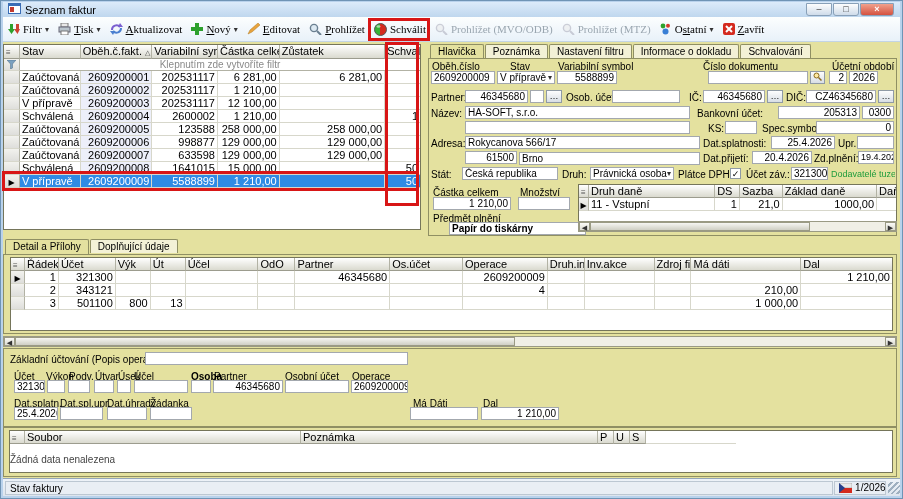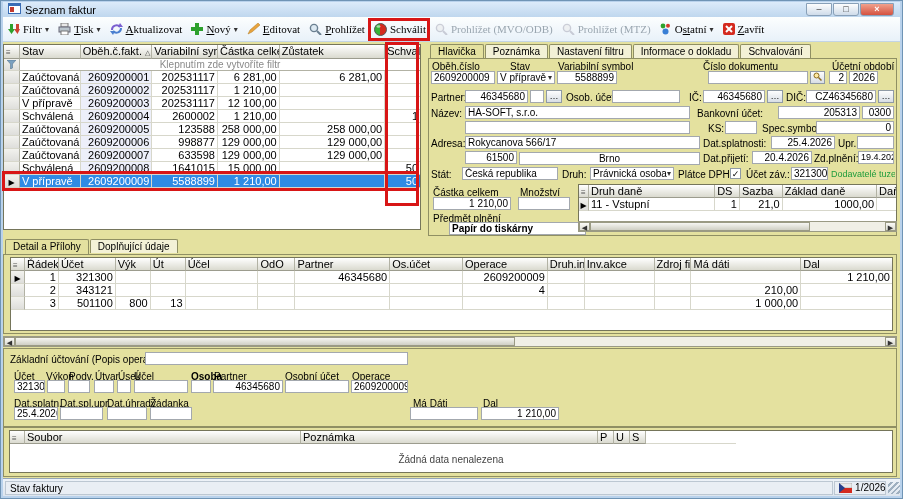--- a/index.html
+++ b/index.html
@@ -67,21 +67,21 @@
   .selc .caret{ font-size:8px; color:#333; }
   .green { color:#1f9c3c; }
   .cbx { position:absolute; width:11px; height:11px; background:#fff; border:1px solid #8f9aa5; font-size:9px; line-height:10px; text-align:center; }
 
   
   .hscroll { background:#f0efe6; border:1px solid #9a9a84; display:flex; align-items:stretch; }
   .sarrow { width:11px; background:linear-gradient(#fafaf6,#dcdcd2); border:1px solid #9a9a84; font-size:7px; text-align:center; line-height:9px; color:#333; }
   .sthumb { background:linear-gradient(#f6f6f2,#cfcfc4); border:1px solid #9a9a84; }
 
   .khaki { background:#e4e19f; border:1px solid #8f8f63; }
-  .emptytxt { text-align:center; color:#444; font-size:10px; padding-top:10px; }
+  .emptytxt { text-align:left; color:#444; font-size:10px; padding-top:10px; }
 
   
   .statusbar { left:3px; top:478px; width:897px; height:18px; background:linear-gradient(#eef3f8,#dde5ee); border-top:1px solid #94a6b8; display:flex; align-items:center; font-size:10px; }
   .scell { height:14px; line-height:13px; padding:0 4px; border:1px solid #bcc7d2; background:#e9eef4; }
   .grip { width:12px; height:12px; margin-left:2px; background:repeating-linear-gradient(135deg,transparent 0 2px,#9fb0c0 2px 4px); }
 </style>
 </head>
 <body>
 
 <div class="win">
@@ -399,21 +399,21 @@
   <span class="fld num" style="left:816px;top:121px;width:78px;">0</span>
 
   <span class="lbl" style="left:431px;top:138px;">Adresa:</span>
   <span class="fld" style="left:465px;top:136px;width:235px;">Rokycanova 566/17</span>
   <span class="lbl" style="left:703px;top:138px;">Dat.splatnosti:</span>
   <span class="fld num" style="left:771px;top:136px;width:64px;">25.4.2026</span>
   <span class="lbl" style="left:838px;top:138px;">Upr.:</span>
   <span class="fld" style="left:857px;top:136px;width:37px;"></span>
 
   <span class="fld num" style="left:465px;top:151px;width:52px;">61500</span>
-  <span class="fld" style="left:519px;top:152px;width:181px;text-align:center;">Brno</span>
+  <span class="fld" style="left:519px;top:152px;width:181px;">Brno</span>
   <span class="lbl" style="left:703px;top:153px;">Dat.přijetí:</span>
   <span class="fld num" style="left:752px;top:151px;width:60px;">20.4.2026</span>
   <span class="lbl" style="left:814px;top:153px;">Zd.plnění:</span>
   <span class="fld num" style="left:858px;top:151px;width:36px;font-size:9px;">19.4.2026</span>
 
   <span class="lbl" style="left:431px;top:169px;">Stát:</span>
   <span class="fld" style="left:462px;top:167px;width:96px;">Česká republika</span>
   <span class="lbl" style="left:562px;top:169px;">Druh:</span>
   <span class="fld selc" style="left:590px;top:167px;width:84px;">
       <span>Právnická osoba</span>

